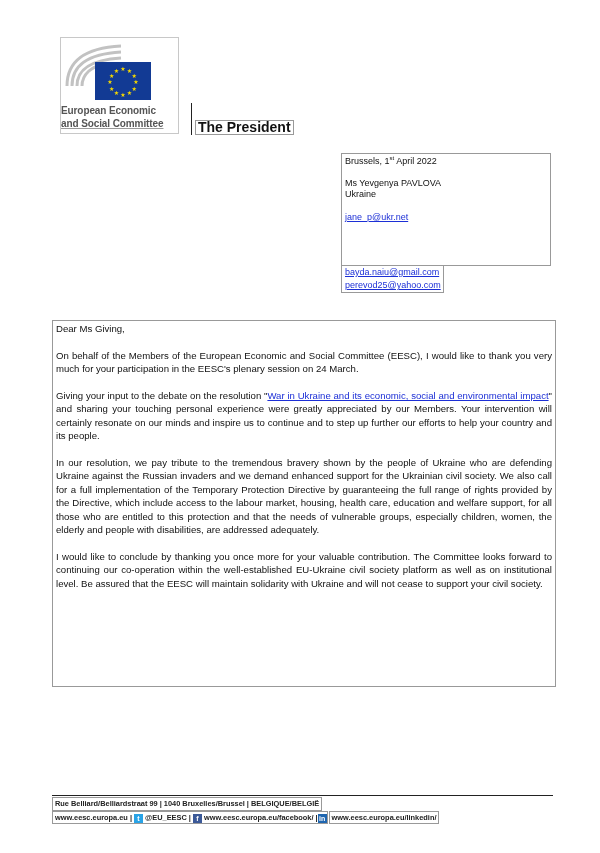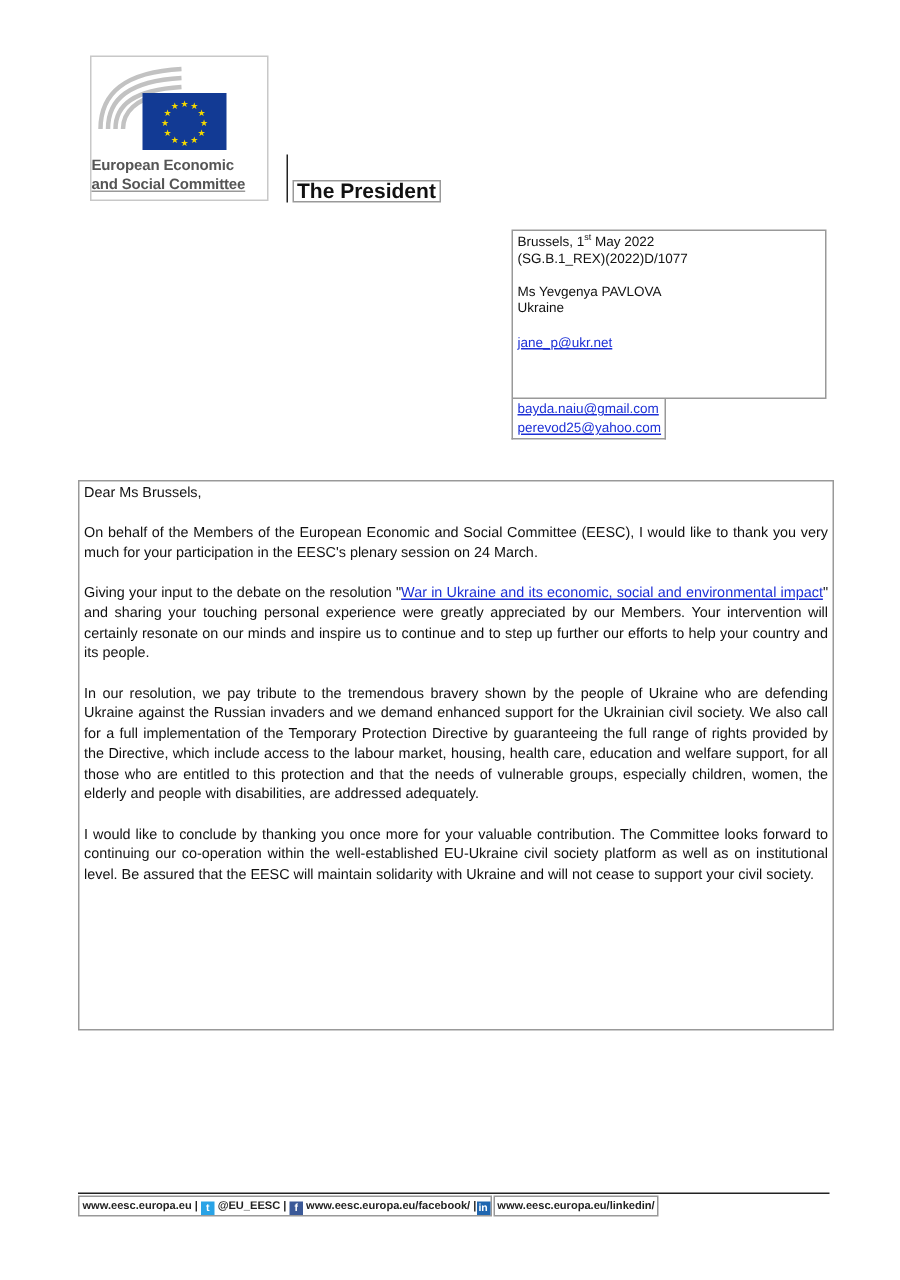--- a/index.html
+++ b/index.html
@@ -75,43 +75,43 @@
   <div class="logo-text">
     <div>European Economic</div>
     <div>and Social Committee</div>
   </div>
 </div>
 
 <div class="pres-divider"></div>
 <div class="president">The President</div>
 
 <div class="addr-box">
-  <div><span>Brussels, 1</span><sup>st</sup><span> May 2022</span></div>
-  <div>(SG.B.1_REX)(2022)D/1077</div>
+  <div><span>Brussels, 1</span><sup>st</sup><span> April 2022</span></div>
   <div class="blank"></div>
   <div>Ms Yevgenya PAVLOVA</div>
   <div>Ukraine</div>
   <div class="blank"></div>
   <div style="line-height:13px;"><a class="mail" href="#">jane_p@ukr.net</a></div>
 </div>
 <div class="extra-mails">
   <div><a class="mail" href="#">bayda.naiu@gmail.com</a></div>
   <div><a class="mail" href="#">perevod25@yahoo.com</a></div>
 </div>
 
 <div class="body-box">
-  <p>Dear Ms Brussels,</p>
+  <p>Dear Ms Giving,</p>
   <p>On behalf of the Members of the European Economic and Social Committee (EESC), I would like to thank you very much for your participation in the EESC's plenary session on 24 March.</p>
   <p><span>Giving your input to the debate on the resolution "</span><a href="#">War in Ukraine and its economic, social and environmental impact</a><span>" and sharing your touching personal experience were greatly appreciated by our Members. Your intervention will certainly resonate on our minds and inspire us to continue and to step up further our efforts to help your country and its people.</span></p>
   <p>In our resolution, we pay tribute to the tremendous bravery shown by the people of Ukraine who are defending Ukraine against the Russian invaders and we demand enhanced support for the Ukrainian civil society. We also call for a full implementation of the Temporary Protection Directive by guaranteeing the full range of rights provided by the Directive, which include access to the labour market, housing, health care, education and welfare support, for all those who are entitled to this protection and that the needs of vulnerable groups, especially children, women, the elderly and people with disabilities, are addressed adequately.</p>
   <p style="margin-bottom:0">I would like to conclude by thanking you once more for your valuable contribution. The Committee looks forward to continuing our co-operation within the well-established EU-Ukraine civil society platform as well as on institutional level. Be assured that the EESC will maintain solidarity with Ukraine and will not cease to support your civil society.</p>
 </div>
 
 <div class="footer-rule"></div>
 <div class="footer">
+  <div><span class="row">Rue Belliard/Belliardstraat 99 | 1040 Bruxelles/Brussel | BELGIQUE/BELGIË</span></div>
   <div>
     <span class="row" style="padding-right:0">
       <a href="#" style="color:#222;text-decoration:none">www.eesc.europa.eu</a> |
       <span class="ico tw">t</span>
       <a href="#" style="color:#222;text-decoration:none">@EU_EESC</a> |
       <span class="ico fb">f</span>
       <a href="#" style="color:#222;text-decoration:none">www.eesc.europa.eu/facebook/</a> |<span class="ico li">in</span></span><span class="row" style="border-top:1px solid #999;margin-left:1px"><a href="#" style="color:#222;text-decoration:none">www.eesc.europa.eu/linkedin/</a></span>
   </div>
 </div>
 

